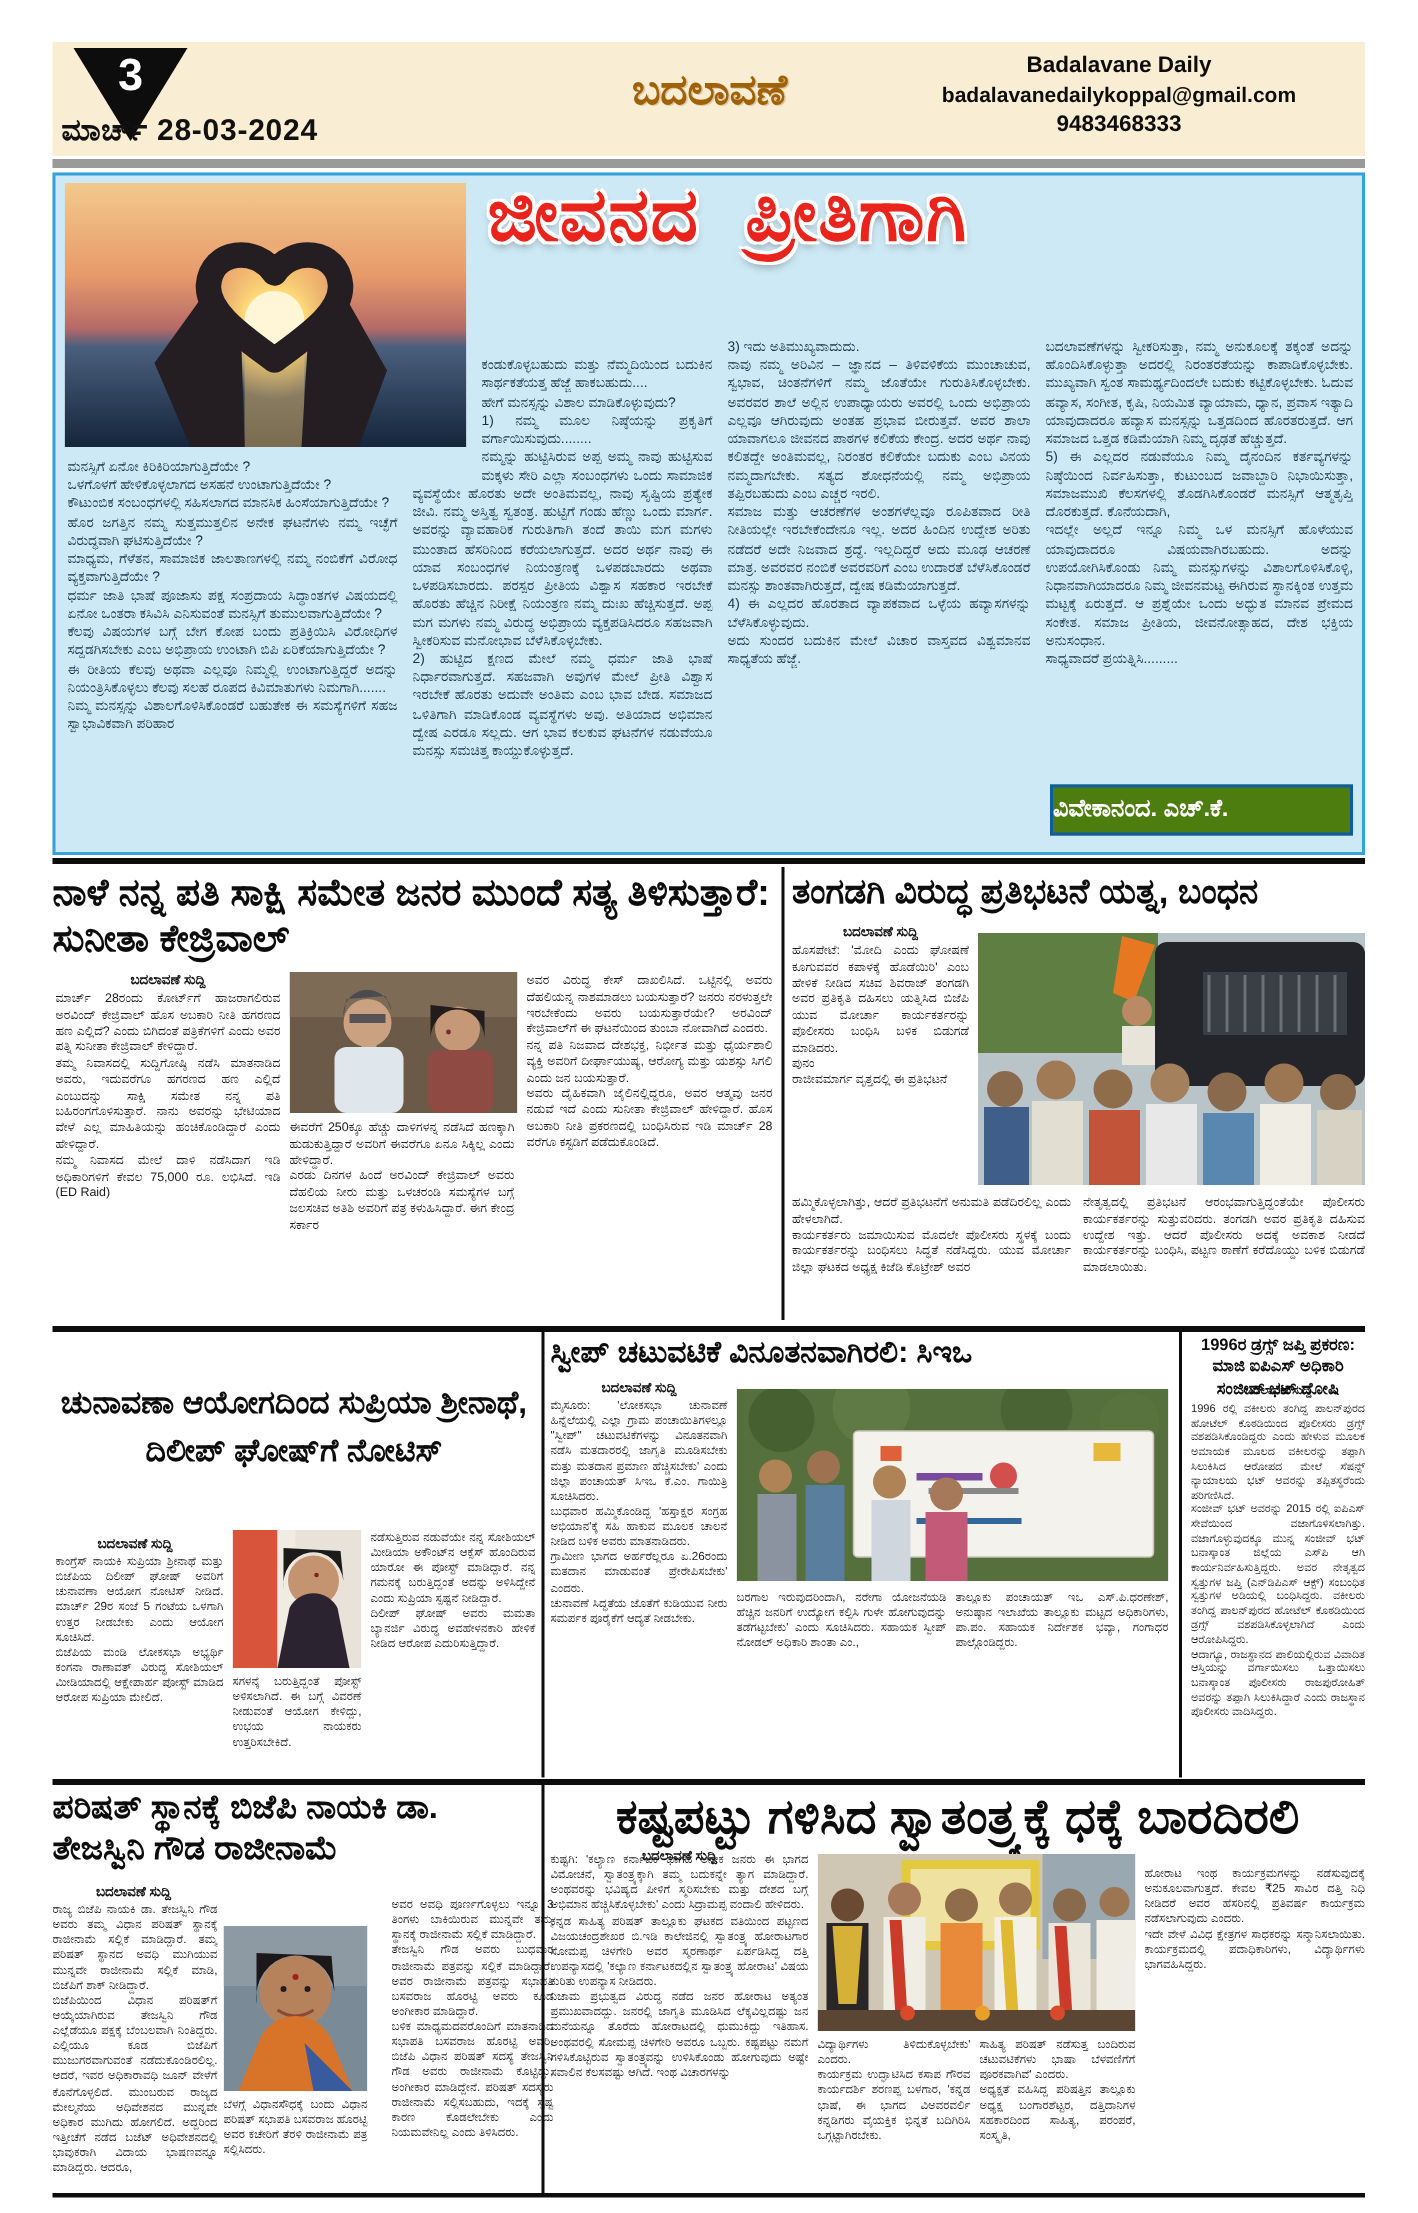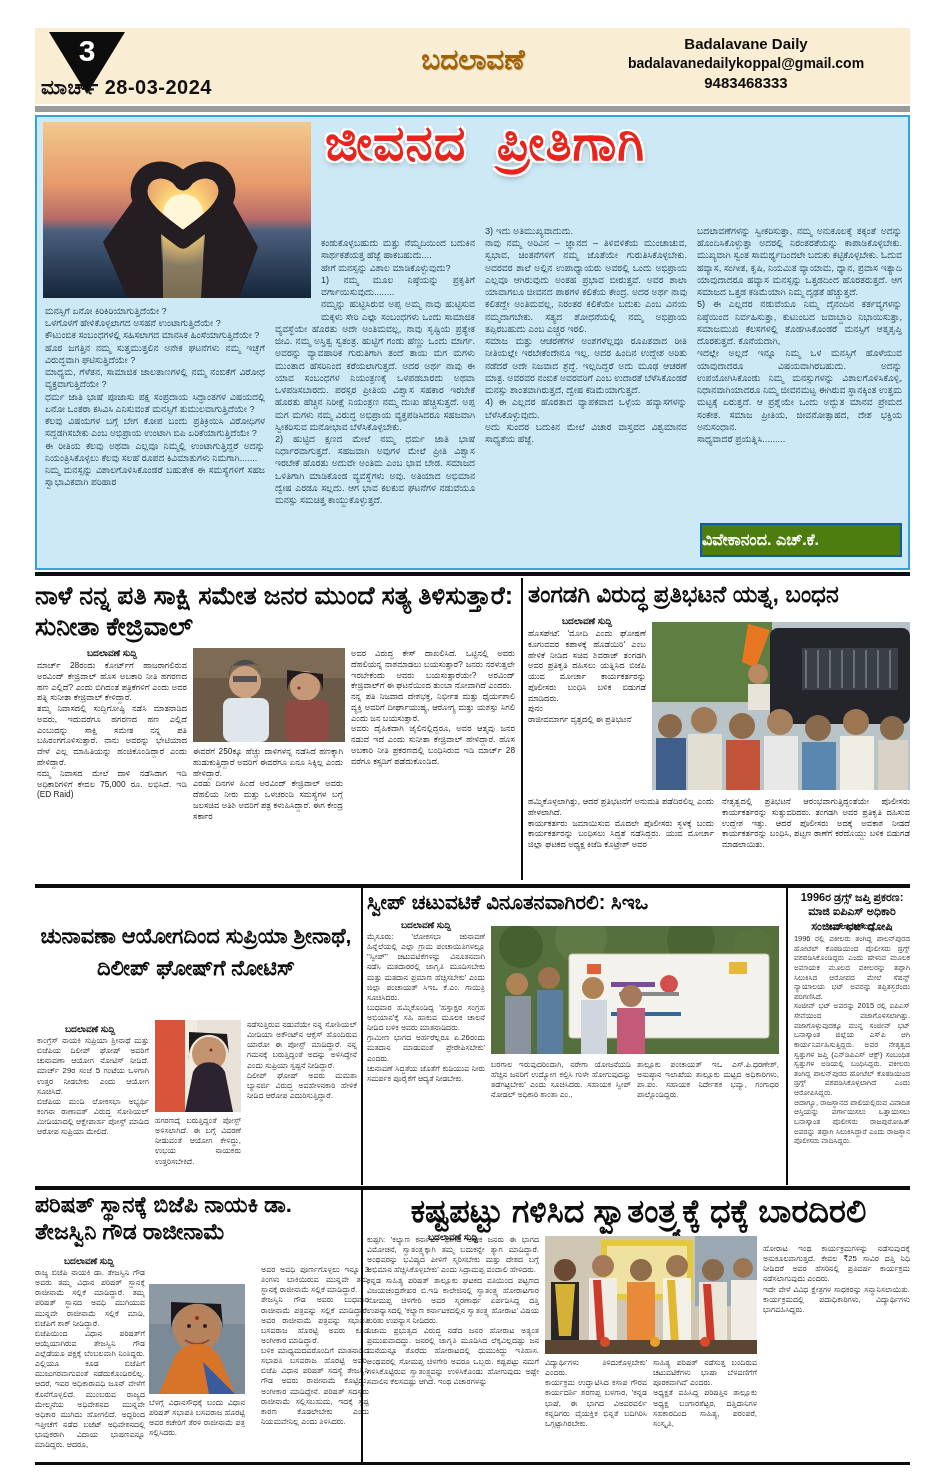--- a/index.html
+++ b/index.html
@@ -200,21 +200,21 @@
       <svg viewBox="0 0 86 92" preserveAspectRatio="none">
         <rect width="86" height="92" fill="#e8e2d8"></rect>
         <rect x="0" y="0" width="30" height="92" fill="#d8543a"></rect>
         <rect x="30" y="0" width="12" height="92" fill="#f0ece2"></rect>
         <circle cx="54" cy="34" r="17" fill="#c49470"></circle>
         <path d="M34,40 a20 22 0 0 1 40,-6 l-2,-20 -38,-2 Z" fill="#1d1a1a"></path>
         <path d="M30,92 L38,52 a18 18 0 0 1 32,0 L78,92 Z" fill="#2c2330"></path>
         <circle cx="56" cy="30" r="1.5" fill="#802020"></circle>
       </svg>
     </div>
-    <div class="bcol" style="left:120px;top:198px;width:86px;height:94px;font-size:7.8px;">ಹಗರಣದ್ಕೆ ಬರುತ್ತಿದ್ದಂತೆ ಪೋಸ್ಟ್ ಅಳಿಸಲಾಗಿದೆ. ಈ ಬಗ್ಗೆ ವಿವರಣೆ ನೀಡುವಂತೆ ಆಯೋಗ ಕೇಳಿದ್ದು, ಉಭಯ ನಾಯಕರು ಉತ್ತರಿಸಬೇಕಿದೆ.</div>
+    <div class="bcol" style="left:120px;top:198px;width:86px;height:94px;font-size:7.8px;">ಸಗಳನ್ಕೆ ಬರುತ್ತಿದ್ದಂತೆ ಪೋಸ್ಟ್ ಅಳಿಸಲಾಗಿದೆ. ಈ ಬಗ್ಗೆ ವಿವರಣೆ ನೀಡುವಂತೆ ಆಯೋಗ ಕೇಳಿದ್ದು, ಉಭಯ ನಾಯಕರು ಉತ್ತರಿಸಬೇಕಿದೆ.</div>
     <div class="bcol" style="left:212px;top:102px;width:110px;height:190px;font-size:7.8px;">ನಡೆಸುತ್ತಿರುವ ನಡುವೆಯೇ ನನ್ನ ಸೋಶಿಯಲ್ ಮೀಡಿಯಾ ಅಕೌಂಟ್‌ನ ಆಕ್ಸೆಸ್ ಹೊಂದಿರುವ ಯಾರೋ ಈ ಪೋಸ್ಟ್ ಮಾಡಿದ್ದಾರೆ. ನನ್ನ ಗಮನಕ್ಕೆ ಬರುತ್ತಿದ್ದಂತೆ ಅದನ್ನು ಅಳಿಸಿದ್ದೇನೆ ಎಂದು ಸುಪ್ರಿಯಾ ಸ್ಪಷ್ಟನೆ ನೀಡಿದ್ದಾರೆ.
 ದಿಲೀಪ್ ಘೋಷ್ ಅವರು ಮಮತಾ ಬ್ಯಾನರ್ಜಿ ವಿರುದ್ಧ ಅವಹೇಳನಕಾರಿ ಹೇಳಿಕೆ ನೀಡಿದ ಆರೋಪ ಎದುರಿಸುತ್ತಿದ್ದಾರೆ.</div>
   </div>
 
   <div class="abs vrule" style="left:361px;top:888px;height:297px;"></div>
 
   <div class="abs" style="left:367px;top:890px;width:412px;height:295px;">
     <div class="art-hl" style="left:0;top:0;width:412px;font-size:20px;">ಸ್ವೀಪ್ ಚಟುವಟಿಕೆ ವಿನೂತನವಾಗಿರಲಿ: ಸಿಇಒ</div>
     <div class="dateline" style="left:0;top:30px;width:118px;">ಬದಲಾವಣೆ ಸುದ್ದಿ</div>
     <div class="bcol" style="left:0;top:42px;width:118px;height:252px;font-size:7.8px;">ಮೈಸೂರು: 'ಲೋಕಸಭಾ ಚುನಾವಣೆ ಹಿನ್ನೆಲೆಯಲ್ಲಿ ಎಲ್ಲಾ ಗ್ರಾಮ ಪಂಚಾಯಿತಿಗಳಲ್ಲೂ "ಸ್ವೀಪ್" ಚಟುವಟಿಕೆಗಳನ್ನು ವಿನೂತನವಾಗಿ ನಡೆಸಿ ಮತದಾರರಲ್ಲಿ ಜಾಗೃತಿ ಮೂಡಿಸಬೇಕು ಮತ್ತು ಮತದಾನ ಪ್ರಮಾಣ ಹೆಚ್ಚಿಸಬೇಕು' ಎಂದು ಜಿಲ್ಲಾ ಪಂಚಾಯತ್ ಸಿಇಒ ಕೆ.ಎಂ. ಗಾಯಿತ್ರಿ ಸೂಚಿಸಿದರು.

